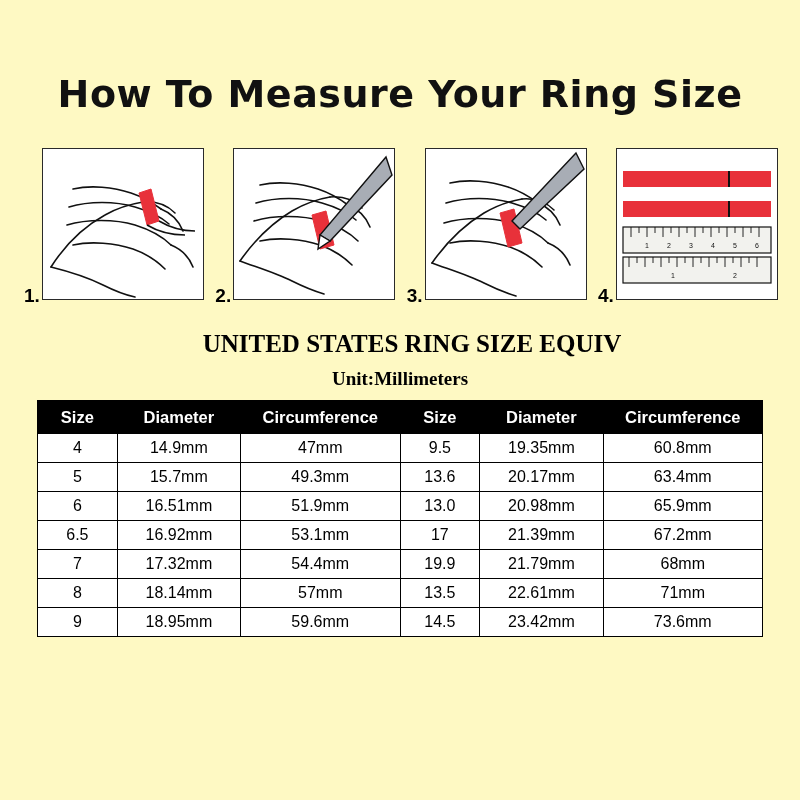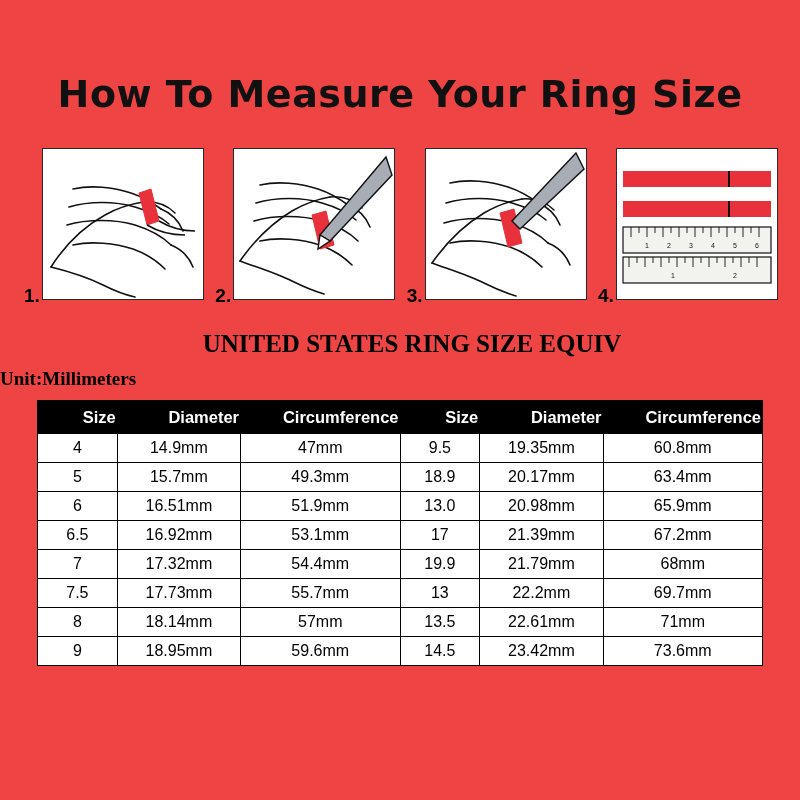--- a/index.html
+++ b/index.html
@@ -11,21 +11,21 @@
     width: 800px;
     height: 800px;
     font-family: "Liberation Sans", sans-serif;
     color: #000000;
     overflow: hidden;
   }
   .page {
     position: relative;
     width: 800px;
     height: 800px;
-    background: #ef4444;
+    background: #fef9c3;
   }
 
   
   .main-title {
     position: absolute;
     top: 72px;
     left: 0;
     width: 800px;
     text-align: center;
     font-family: "DejaVu Sans", sans-serif;
@@ -82,21 +82,21 @@
     font-size: 25px;
     font-weight: bold;
     color: #000000;
     margin-left: 12px;
   }
   .table-subtitle {
     position: absolute;
     top: 368px;
     left: 0;
     width: 800px;
-    text-align: left;
+    text-align: center;
     font-family: "Liberation Serif", serif;
     font-size: 19px;
     font-weight: bold;
     color: #000000;
   }
 
   
   .size-table {
     position: absolute;
     top: 400px;
@@ -105,21 +105,21 @@
     border-collapse: collapse;
     table-layout: fixed;
     font-family: "Liberation Sans", sans-serif;
   }
   .size-table th {
     background: #000000;
     color: #ffffff;
     font-size: 16.5px;
     font-weight: bold;
     height: 30px;
-    text-align: right;
+    text-align: center;
     border: 1px solid #000000;
   }
   .size-table td {
     border: 1px solid #000000;
     height: 26px;
     text-align: center;
     font-size: 16px;
     color: #000000;
     background: #ffffff;
   }
@@ -311,21 +311,21 @@
         <td>14.9mm</td>
         <td>47mm</td>
         <td>9.5</td>
         <td>19.35mm</td>
         <td>60.8mm</td>
       </tr>
       <tr>
         <td>5</td>
         <td>15.7mm</td>
         <td>49.3mm</td>
-        <td>18.9</td>
+        <td>13.6</td>
         <td>20.17mm</td>
         <td>63.4mm</td>
       </tr>
       <tr>
         <td>6</td>
         <td>16.51mm</td>
         <td>51.9mm</td>
         <td>13.0</td>
         <td>20.98mm</td>
         <td>65.9mm</td>
@@ -340,28 +340,20 @@
       </tr>
       <tr>
         <td>7</td>
         <td>17.32mm</td>
         <td>54.4mm</td>
         <td>19.9</td>
         <td>21.79mm</td>
         <td>68mm</td>
       </tr>
       <tr>
-        <td>7.5</td>
-        <td>17.73mm</td>
-        <td>55.7mm</td>
-        <td>13</td>
-        <td>22.2mm</td>
-        <td>69.7mm</td>
-      </tr>
-      <tr>
         <td>8</td>
         <td>18.14mm</td>
         <td>57mm</td>
         <td>13.5</td>
         <td>22.61mm</td>
         <td>71mm</td>
       </tr>
       <tr>
         <td>9</td>
         <td>18.95mm</td>

